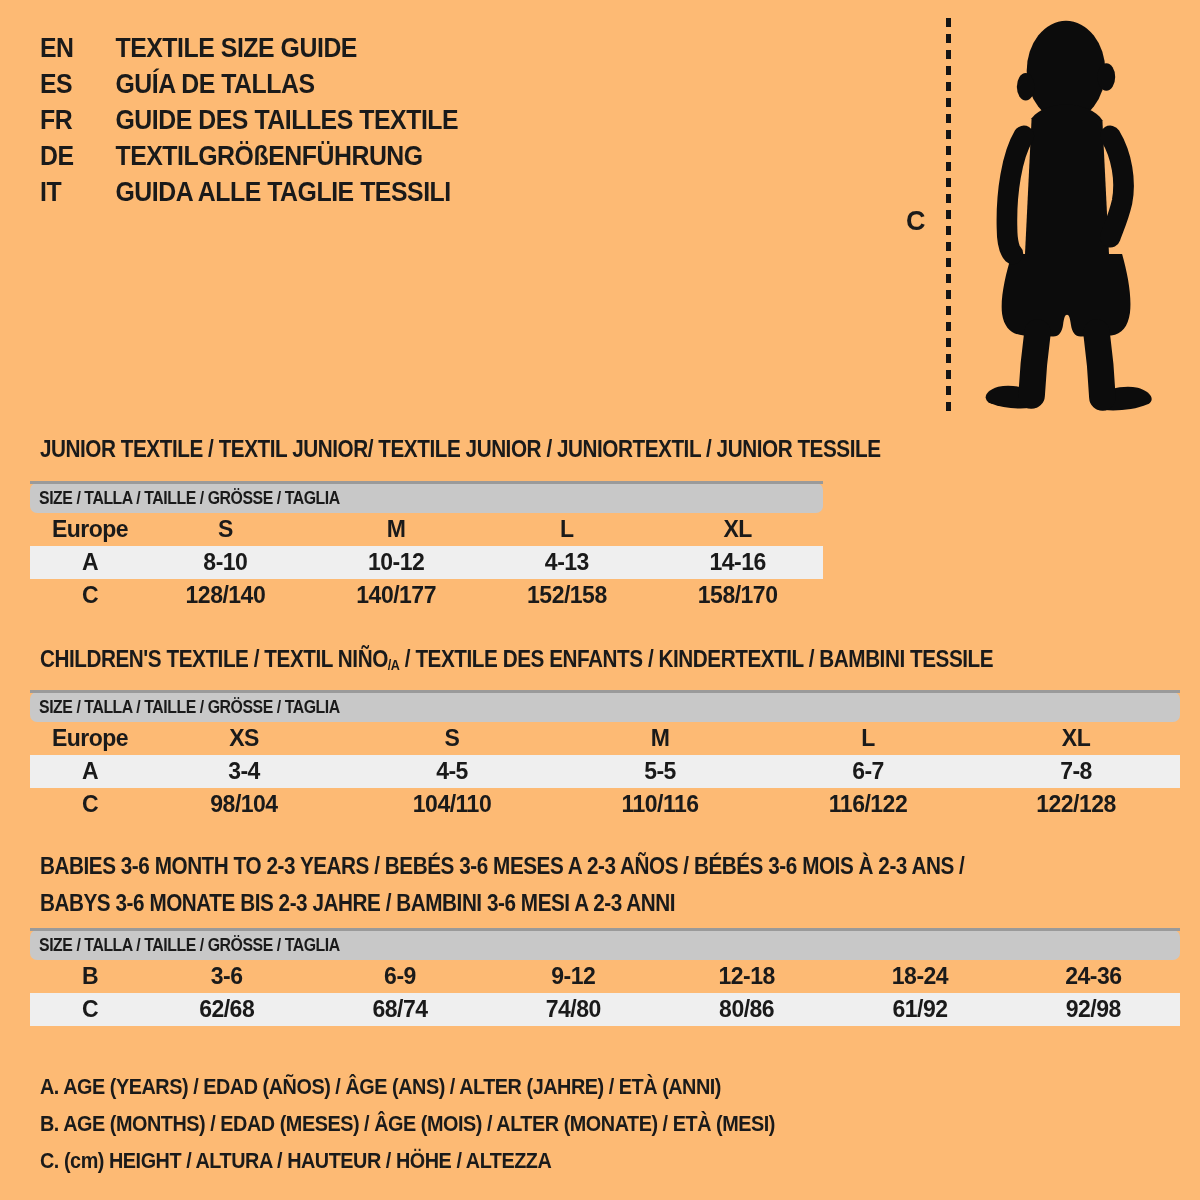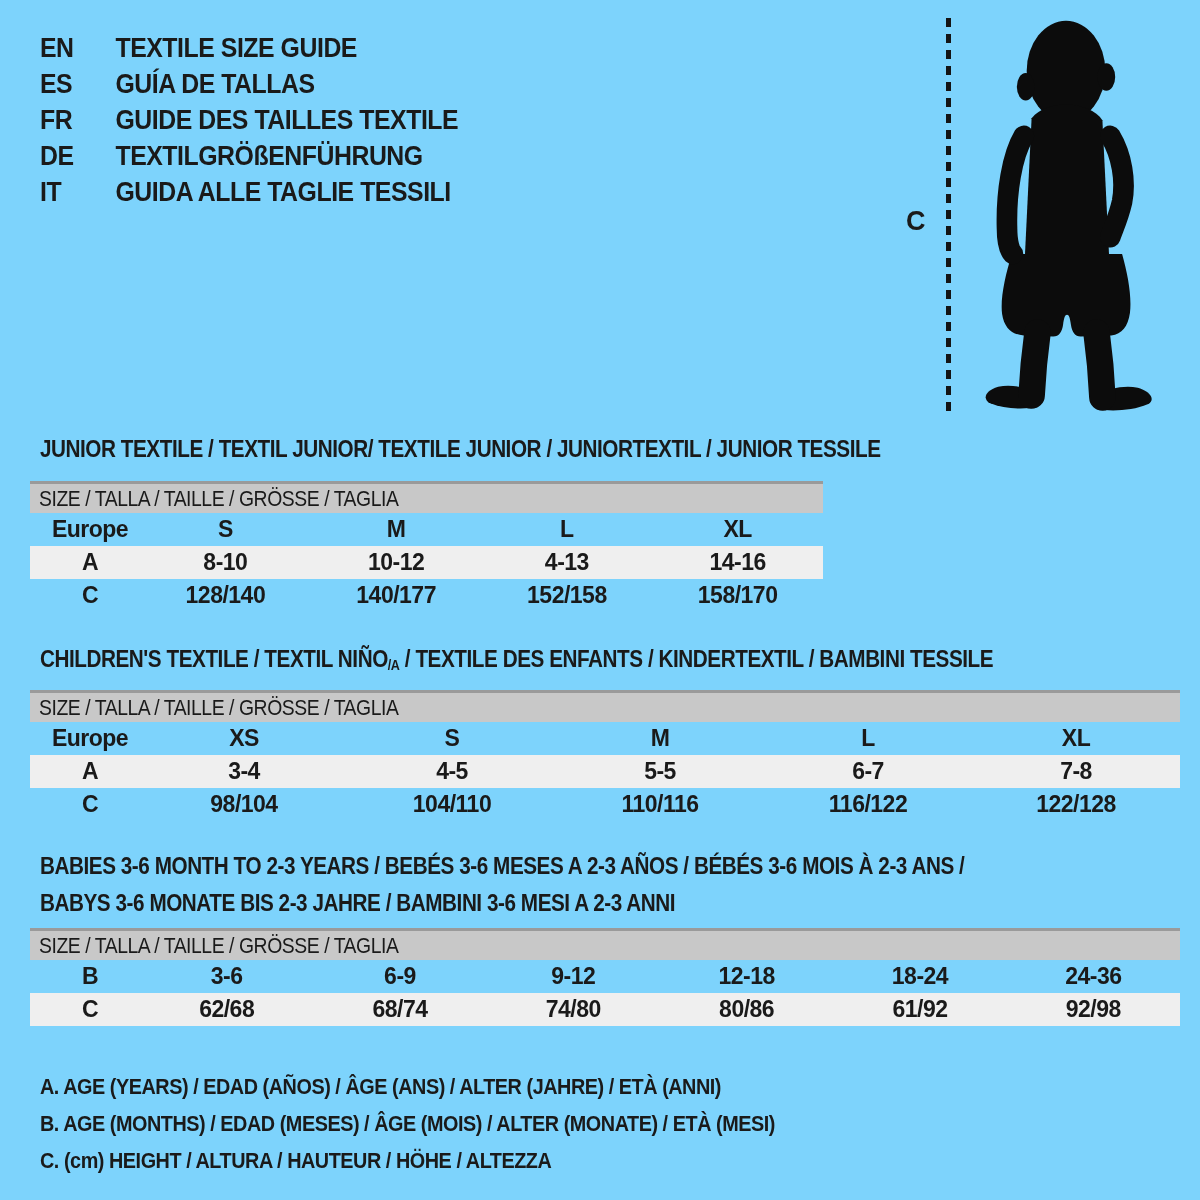--- a/index.html
+++ b/index.html
@@ -1,20 +1,20 @@
 <!DOCTYPE html>
 <html><head>
 <meta charset="utf-8">
 <style>
   html, body { margin: 0; padding: 0; background: #ffffff; }
   .page {
     position: relative;
     width: 1200px;
     height: 1200px;
-    background: #7dd3fc;
+    background: #fdba74;
     color: #1a1a1a;
     font-family: "Liberation Sans", sans-serif;
     font-weight: bold;
     overflow: hidden;
   }
 
   
   .lang-block {
     position: absolute;
     left: 40px;
@@ -68,23 +68,24 @@
     border-collapse: collapse;
     table-layout: fixed;
     font-weight: bold;
   }
   .size-table th {
     background: #c8c8c8;
     border-top: 3px solid #9a9a9a;
     height: 29px;
     text-align: left;
     padding: 0 0 0 9px;
-    font-size: 22px;
-    font-weight: normal;
+    font-size: 18px;
+    font-weight: bold;
     white-space: nowrap;
+    border-radius: 7px;
   }
   .th-text { display: inline-block; transform: scaleX(0.88); transform-origin: 0 50%; letter-spacing: -0.5px; }
   .size-table td {
     height: 33px;
     padding: 0;
     text-align: center;
     font-size: 23px;
     letter-spacing: -0.5px;
     white-space: nowrap;
   }

